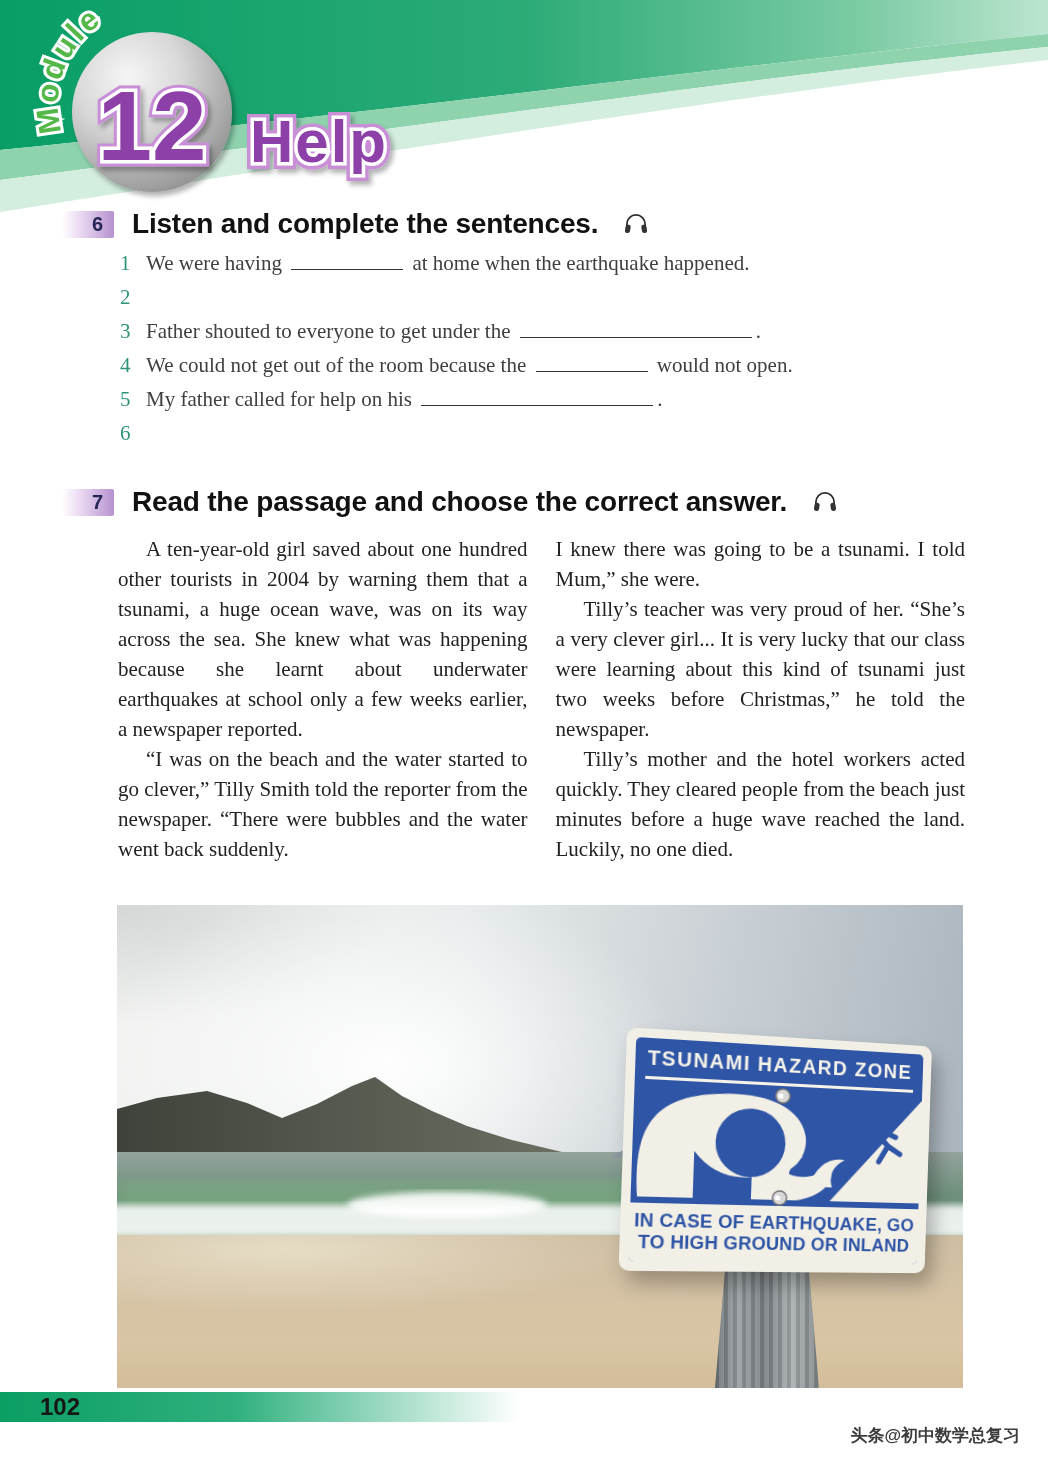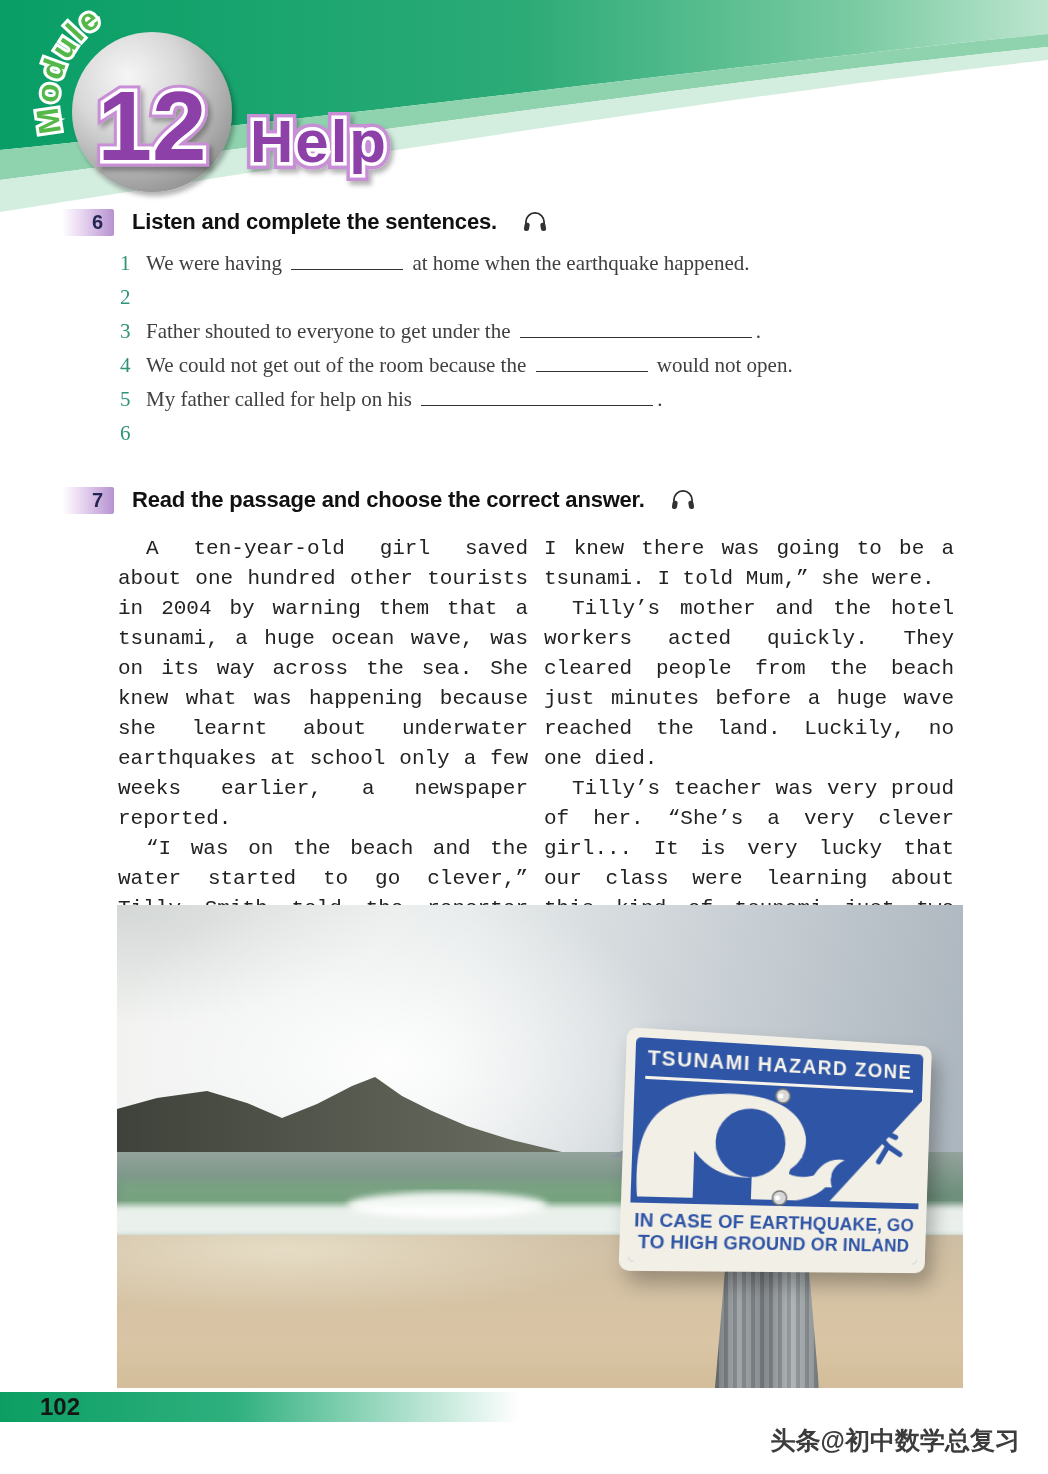--- a/index.html
+++ b/index.html
@@ -17,37 +17,37 @@
   .ex-heading { position:absolute; left:62px; display:flex; align-items:center;
     font-family:"Liberation Sans", sans-serif; }
   .ex-heading.h6 { top:208px; }
   .ex-heading.h7 { top:486px; }
   .ex-badge {
     width:52px; height:27px; border-radius:2px;
     background:linear-gradient(to right,#ffffff 0%,#ead9f2 35%,#b692d0 100%);
     color:#242455; font-weight:bold; font-size:20px;
     text-align:right; padding-right:11px; line-height:27px;
   }
-  .ex-title { margin-left:18px; font-weight:bold; font-size:22px; color:#111;
+  .ex-title { margin-left:18px; font-weight:bold; font-size:28px; color:#111;
     letter-spacing:-0.2px; }
   .hp-icon { margin-left:24px; width:28px; height:28px; }
 
   
   .ex6-list { position:absolute; top:246px; left:120px; width:780px; font-size:21px; }
   .ex-item { display:flex; line-height:34px; }
   .ex-num { width:26px; color:#2f9379; flex:0 0 26px; }
   .ex-text { color:#404040; }
   .blank { display:inline-block; border-bottom:1.4px solid #333; height:0.85em;
     margin:0 4px; }
   .blank-short { width:112px; }
   .blank-long  { width:232px; }
 
   
   .passage { position:absolute; top:534px; left:118px; width:847px;
-    display:flex; gap:16px;font-family:Liberation Mono, monospace; }
+    display:flex; gap:28px; }
   .pcol { width:410px; font-size:21px; line-height:30px; text-align:justify;
     color:#222; }
   .pcol p { margin:0; }
   .pcol p.indent { text-indent:28px; }
 
   
   .photo { position:absolute; top:905px; left:117px; width:846px; height:483px;
     overflow:hidden; background:#dfe3e4; }
   .sky { position:absolute; inset:0; height:255px;
     background:
@@ -83,21 +83,21 @@
     color:#2f55a6; font-family:"Liberation Sans", sans-serif; font-weight:bold;
     font-size:18.5px; line-height:1.12; text-align:center; letter-spacing:0.2px; }
 
   
   .footer-band { position:absolute; top:1392px; left:0; width:520px; height:30px;
     background:linear-gradient(to right,#0b9e63 0%,#2fb07e 45%,rgba(255,255,255,0) 100%); }
   .page-number { position:absolute; top:1392px; left:40px; line-height:30px;
     font-family:"Liberation Sans", sans-serif; font-weight:bold; font-size:24px;
     color:#161616; }
   .watermark { position:absolute; top:1424px; right:28px;
-    font-family:"Liberation Sans", sans-serif; font-weight:bold; font-size:25px;
+    font-family:"Liberation Sans", sans-serif; font-weight:bold; font-size:17px;
     color:#3c3c3c;
     text-shadow:-1px -1px 0 #fff,1px -1px 0 #fff,-1px 1px 0 #fff,1px 1px 0 #fff,0 0 5px #fff; }
 </style>
 </head>
 <body>
 
 <div class="page">
 
   <svg class="header-svg" width="1048" height="240" viewBox="0 0 1048 240">
     <defs>
@@ -185,22 +185,22 @@
     </svg>
   </div>
 
   <div class="passage">
     <div class="pcol" id="pcol1">
         <p class="indent">A ten-year-old girl saved about one hundred other tourists in 2004 by warning them that a tsunami, a huge ocean wave, was on its way across the sea. She knew what was happening because she learnt about underwater earthquakes at school only a few weeks earlier, a newspaper reported.</p>
         <p class="indent">“I was on the beach and the water started to go clever,” Tilly Smith told the reporter from the newspaper. “There were bubbles and the water went back suddenly.</p>
       </div>
     <div class="pcol" id="pcol2">
         <p>I knew there was going to be a tsunami. I told Mum,” she were.</p>
+        <p class="indent">Tilly’s teacher was very proud of her. “She’s a very clever girl... It is very lucky that our class were learning about this kind of tsunami just two weeks before Christmas,” he told the newspaper.</p>
         <p class="indent">Tilly’s mother and the hotel workers acted quickly. They cleared people from the beach just minutes before a huge wave reached the land. Luckily, no one died.</p>
-        <p class="indent">Tilly’s teacher was very proud of her. “She’s a very clever girl... It is very lucky that our class were learning about this kind of tsunami just two weeks before Christmas,” he told the newspaper.</p>
       </div>
   </div>
 
   <div class="photo">
     <div class="sky"></div>
 
     <svg class="scene-svg" width="846" height="483" viewBox="0 0 846 483">
       <defs>
         <linearGradient id="mg" x1="0" y1="0" x2="1" y2="0">
           <stop offset="0" stop-color="#3e423a"></stop>

